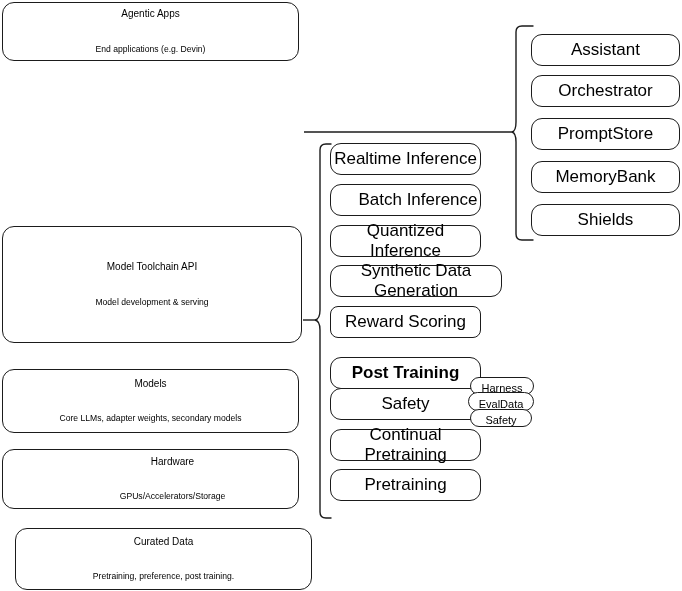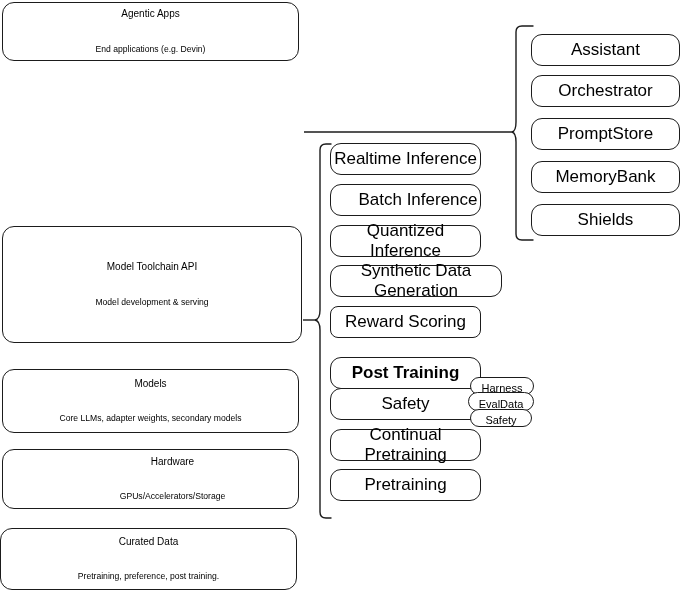--- a/index.html
+++ b/index.html
@@ -111,21 +111,21 @@
   <div class="box" style="left:2px; top:369px; width:297px; height:64px;">
     <div class="title">Models</div>
     <div class="sub">Core LLMs, adapter weights, secondary models</div>
   </div>
 
   <div class="box" style="left:2px; top:449px; width:297px; height:60px;padding-left:44px;">
     <div class="title">Hardware</div>
     <div class="sub">GPUs/Accelerators/Storage</div>
   </div>
 
-  <div class="box" style="left:0; top:528px; width:297px; height:62px;">
+  <div class="box" style="left:15px; top:528px; width:297px; height:62px;">
     <div class="title">Curated Data</div>
     <div class="sub">Pretraining, preference, post training.</div>
   </div>
 
   <div class="chip" style="left:330px; top:143px; width:151px; height:32px;">
     <span>Realtime Inference</span>
   </div>
   <div class="chip" style="left:330px; top:184px; width:151px; height:32px;padding-left:25px;">
     <span>Batch Inference</span>
   </div>

